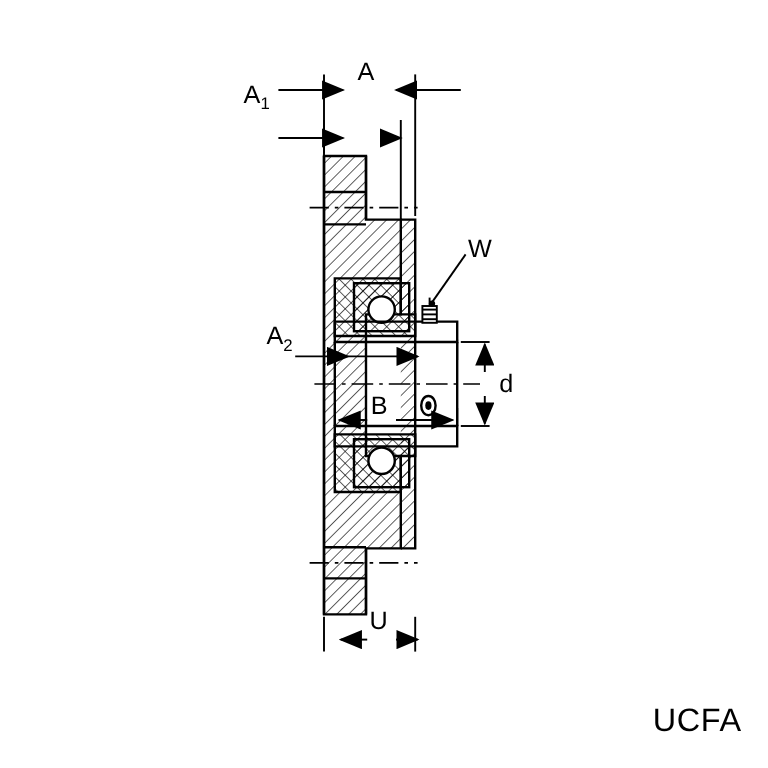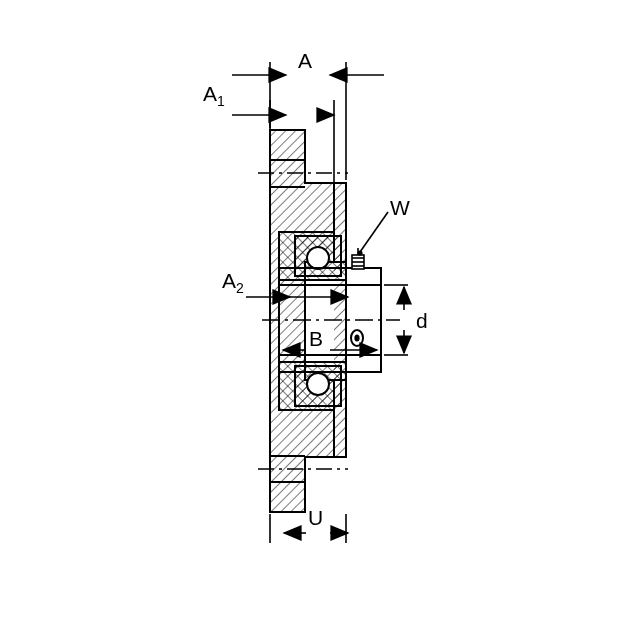--- a/index.html
+++ b/index.html
@@ -194,21 +194,21 @@
       <line x1="346" y1="514" x2="346" y2="543"></line>
       <line x1="284" y1="533" x2="306" y2="533" marker-start="url(#arrTail)"></line>
       <line x1="330" y1="533" x2="348" y2="533" marker-end="url(#arrHead)"></line>
     </g>
   </svg>
 
   <div class="lbl dim-label" style="left:298px; top:50px;">
     <span>A</span><span class="sub"></span>
   </div>
 
-  <div class="lbl dim-label" style="left:203px; top:83px;">
+  <div class="lbl dim-label" style="left:203px; top:69px;">
     <span>A</span><span class="sub">1</span>
   </div>
 
   <div class="lbl dim-label" style="left:222px; top:270px;">
     <span>A</span><span class="sub">2</span>
   </div>
 
   <div class="lbl dim-label" style="left:390px; top:197px;">
     <span>W</span><span class="sub"></span>
   </div>
@@ -218,14 +218,15 @@
   </div>
 
   <div class="lbl dim-label" style="left:309px; top:328px;">
     <span>B</span><span class="sub"></span>
   </div>
 
   <div class="lbl dim-label" style="left:308px; top:507px;">
     <span>U</span><span class="sub"></span>
   </div>
 
+  <div id="part-code">UCFA</div>
 
 </div>
 
 </body></html>

